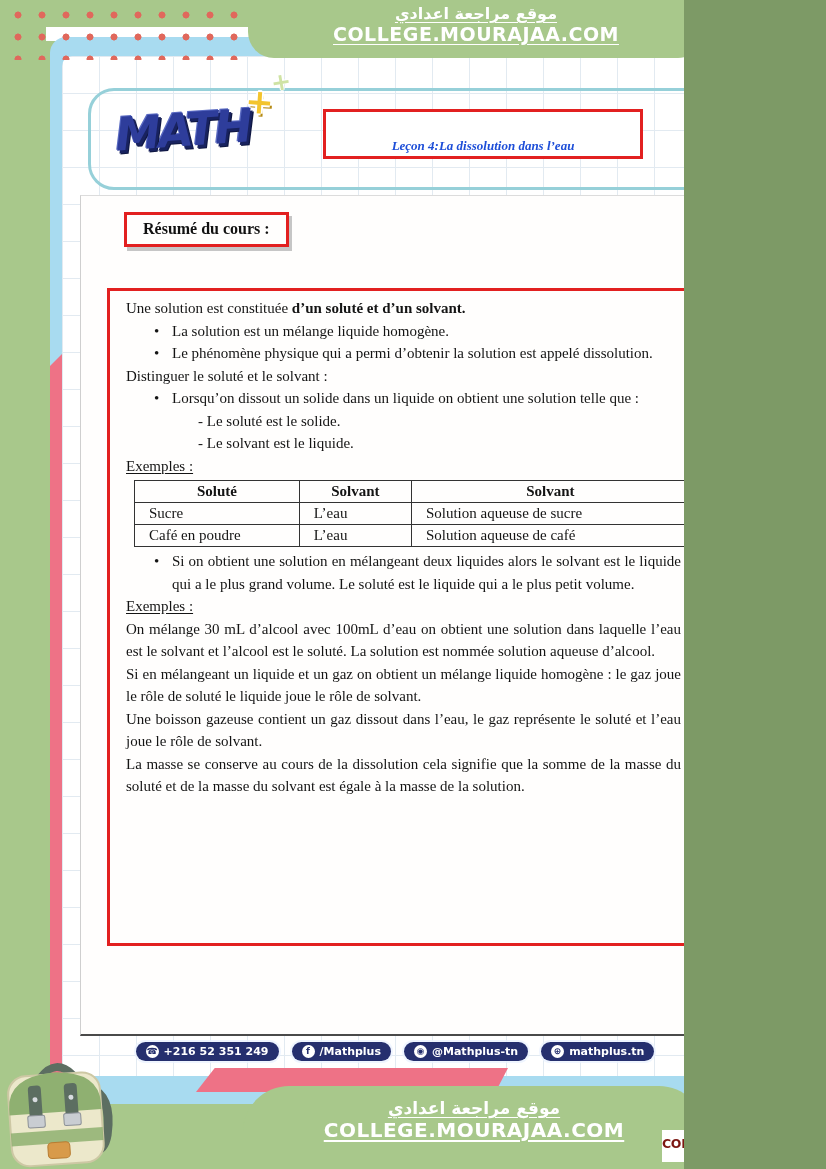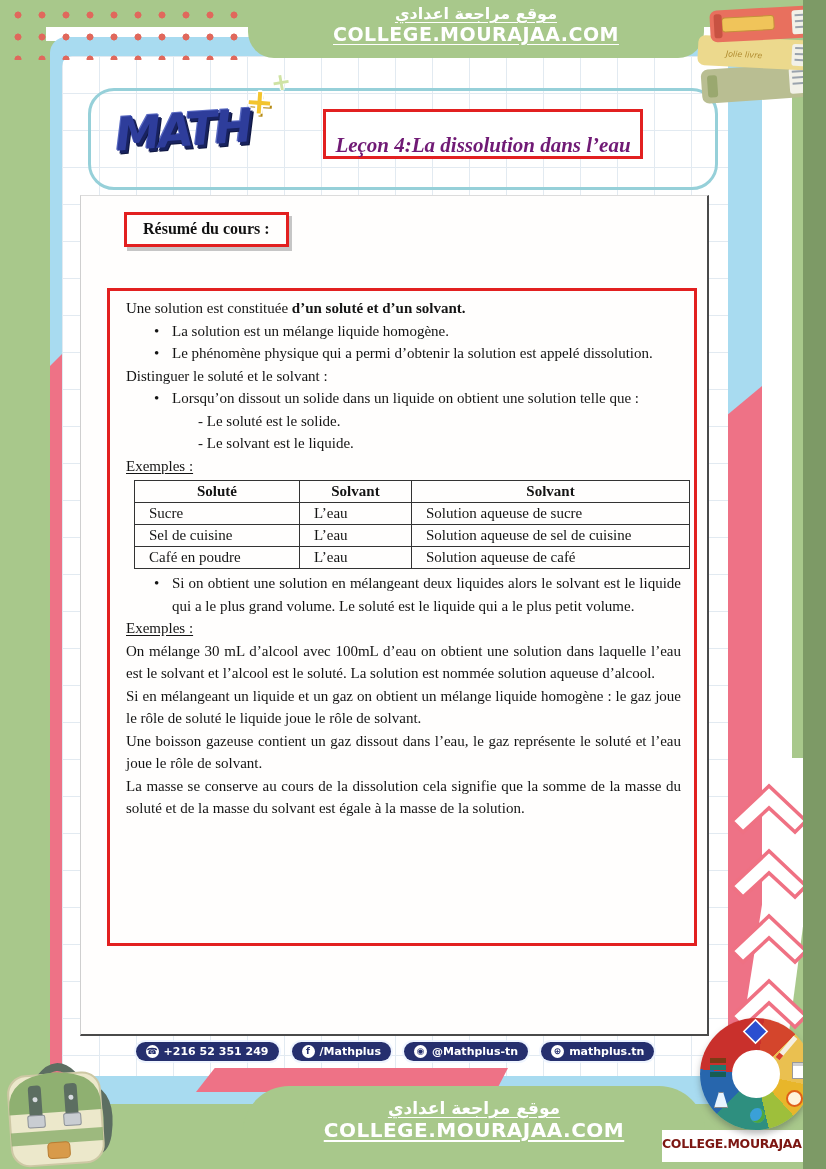--- a/index.html
+++ b/index.html
@@ -1,16 +1,16 @@
 <!DOCTYPE html>
 <html><head>
 <meta charset="utf-8">
 <style>
   html,body{margin:0;padding:0;background:#7d9a66;}
-  #page{position:relative;width:803px;height:1169px;background:#a8c88b;overflow:hidden;
+  #page{position:relative;width:684px;height:1169px;background:#a8c88b;overflow:hidden;
         font-family:"Liberation Sans",sans-serif;}
   
   .dots{position:absolute;left:0;top:0;width:246px;height:60px;z-index:6;
         background-image:radial-gradient(circle,#e0685c 3.2px,rgba(0,0,0,0) 3.8px);
         background-size:24px 22px;background-position:6px 4px;}
   
   .white-strip-top{position:absolute;left:46px;top:27px;width:718px;height:14px;background:#ffffff;z-index:1;}
   .frame-blue{position:absolute;left:50px;top:37px;width:712px;height:1067px;background:#a8dbf0;
               border-radius:16px;z-index:2;}
   .pink-left{position:absolute;left:50px;top:352px;width:14px;height:752px;background:#ee7286;z-index:3;
@@ -41,21 +41,21 @@
              text-shadow:2px 3px 0 #18225f,3px 4px 0 #101843,-1px -1px 0 #5a6ac2,0 0 2px #ffffff;}
   .plus-big{position:absolute;right:-26px;top:-16px;font-family:"DejaVu Sans",sans-serif;font-weight:900;
             font-size:34px;color:#f3c42d;transform:rotate(8deg);
             text-shadow:-2px 0 0 #fff,2px 0 0 #fff,0 -2px 0 #fff,0 2px 0 #fff,2px 3px 0 #b58a14;}
   .plus-small{position:absolute;right:-44px;top:-28px;font-family:"DejaVu Sans",sans-serif;font-weight:900;
             font-size:24px;color:#cfe3a4;transform:rotate(-6deg);
             text-shadow:-1px 0 0 #fff,1px 0 0 #fff,0 -1px 0 #fff,0 1px 0 #fff;}
   .title-box{position:absolute;left:232px;top:18px;width:314px;height:44px;border:3px solid #e22020;
              background:#ffffff;display:flex;align-items:center;justify-content:center;}
   .title-box span{font-family:"Liberation Serif",serif;font-weight:bold;font-style:italic;
-                  font-size:21px;color:#701a75;white-space:nowrap;margin-top:23px;}
+                  font-size:13px;color:#1d4ed8;white-space:nowrap;margin-top:23px;}
   
   .scan-page{position:absolute;left:80px;top:195px;width:626px;height:838px;background:#fffefd;z-index:5;
              border-right:2px solid #4a4a4a;border-bottom:2px solid #4a4a4a;
              border-left:1px solid #cfcfcf;border-top:1px solid #dcdcdc;text-decoration:underline;}
   .resume-box{position:absolute;left:43px;top:16px;padding:5px 16px 6px 16px;border:3px solid #e22020;
               background:#fffefd;box-shadow:3px 4px 0 #c6c6c6;}
   .resume-box span{font-family:"Liberation Serif",serif;font-weight:bold;font-size:16px;color:#111;}
   .red-box{position:absolute;left:26px;top:92px;width:584px;height:652px;border:3px solid #e22020;
            overflow:hidden;}
   .rc-content{padding:6px 13px 0 16px;font-family:"Liberation Serif",serif;font-size:15px;
@@ -177,25 +177,20 @@
             <th class="c1">Soluté</th>
             <th class="c2">Solvant</th>
             <th class="c3">Solvant</th>
           </tr>
           <tr>
             <td>Sucre</td>
             <td>L’eau</td>
             <td>Solution aqueuse de sucre</td>
           </tr>
           <tr>
-            <td>Sel de cuisine</td>
-            <td>L’eau</td>
-            <td>Solution aqueuse de sel de cuisine</td>
-          </tr>
-          <tr>
             <td>Café en poudre</td>
             <td>L’eau</td>
             <td>Solution aqueuse de café</td>
           </tr>
         </tbody>
           </table>
 
         <ul class="blist">
           <li>Si on obtient une solution en mélangeant deux liquides alors le solvant est le liquide qui a le plus grand volume. Le soluté est le liquide qui a le plus petit volume.</li>
         </ul>

